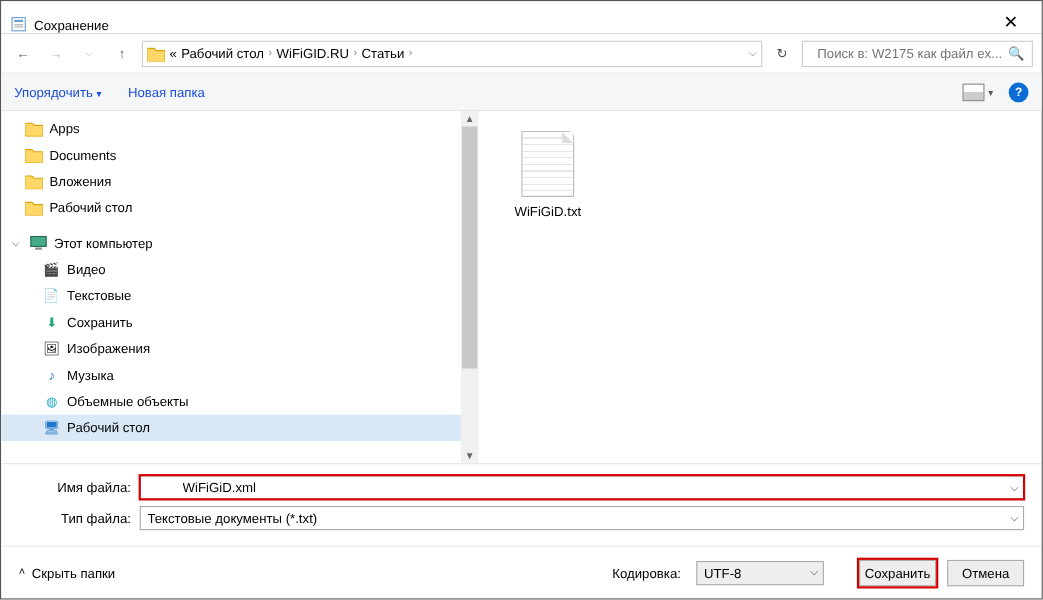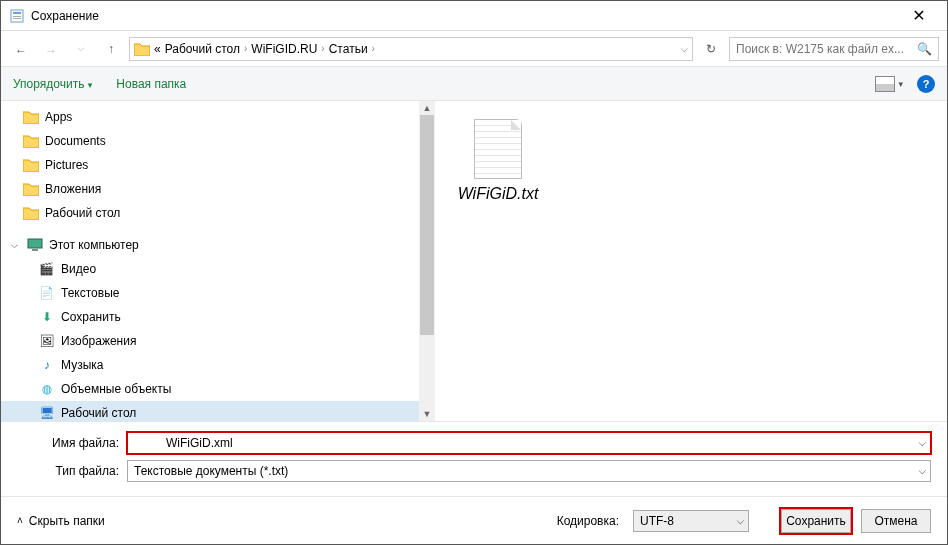--- a/index.html
+++ b/index.html
@@ -1,39 +1,39 @@
 <!DOCTYPE html>
 <html><head>
 <meta charset="utf-8">
 <style>
 * { box-sizing: border-box; margin: 0; padding: 0; font-family: 'Segoe UI', Tahoma, sans-serif; font-size: 12px; }
 body { background: #fff; width: 948px; height: 545px; border: 1px solid #555; display: flex; flex-direction: column; overflow: hidden; }
 
 
-.titlebar { height: 30px; display: flex; align-items: center; padding: 0 8px; border-bottom: 1px solid #ddd; }
+.titlebar { height: 30px; display: flex; align-items: flex-end; padding: 0 8px; border-bottom: 1px solid #ddd; }
 .titlebar .ico { width: 16px; height: 16px; margin-right: 6px; }
 .titlebar .title { flex: 1; }
 .titlebar .close { width: 40px; text-align: center; font-size: 16px; }
 
 
 .navbar { height: 36px; display: flex; align-items: center; padding: 0 8px; gap: 6px; border-bottom: 1px solid #e5e5e5; }
 .navbtn { width: 24px; height: 24px; display: flex; align-items: center; justify-content: center; color: #555; }
 .navbtn.dim { color: #bbb; }
 .pathbox { flex: 1; height: 24px; border: 1px solid #ccc; display: flex; align-items: center; padding: 0 4px; gap: 4px; background: #fff; }
 .folder-mini { width: 16px; height: 14px; }
 .crumb { white-space: nowrap; }
 .sep { color: #888; font-size: 10px; }
 .refresh { width: 24px; text-align: center; color: #555; }
 .searchbox { width: 210px; height: 24px; border: 1px solid #ccc; display: flex; align-items: center; padding: 0 6px; color: #888; gap: 6px; }
-.searchbox input { border: none; outline: none; flex: 1; color: #0f766e; }
+.searchbox input { border: none; outline: none; flex: 1; color: #0f766e; text-align: right; }
 .searchbox .mag { font-size: 12px; color: #666; }
 
 
 .toolbar { height: 34px; background: #f5f6f7; border-bottom: 1px solid #e5e5e5; display: flex; align-items: center; padding: 0 12px; gap: 24px; }
-.toolbar .link { color: #15803d; }
+.toolbar .link { color: #1d4ed8; }
 .toolbar .right { margin-left: auto; display: flex; align-items: center; gap: 14px; }
 .view-icon { width: 20px; height: 16px; border: 1px solid #888; background: linear-gradient(#fff 50%, #ccc 50%); }
 .help-icon { width: 18px; height: 18px; border-radius: 50%; background: #0b6dd4; color: #fff; display: flex; align-items: center; justify-content: center; font-weight: bold; font-size: 11px; }
 
 
 .main { flex: 1; display: flex; min-height: 0; }
 .tree { width: 420px; overflow-y: auto; padding: 4px 0; }
 .tree-row { height: 24px; display: flex; align-items: center; padding-left: 22px; gap: 6px; }
 .tree-row.sub { padding-left: 38px; }
 .tree-row.sel { background: #d9e8f5; }
@@ -45,21 +45,21 @@
 .vscroll { position: absolute; right: 0; top: 0; bottom: 0; width: 16px; background: #f0f0f0; }
 .vthumb { position: absolute; left: 1px; right: 1px; top: 14px; height: 220px; background: #c8c8c8; }
 .varrow { position: absolute; left: 0; right: 0; height: 14px; display: flex; align-items: center; justify-content: center; color: #666; font-size: 9px; }
 .varrow.top { top: 0; }
 .varrow.bot { bottom: 0; }
 
 .content { flex: 1; padding: 18px; }
 .file-item { width: 90px; text-align: center; }
 .file-icon { width: 48px; height: 60px; margin: 0 auto 6px; border: 1px solid #bbb; background: repeating-linear-gradient(#fff, #fff 5px, #e6e6e6 5px, #e6e6e6 6px); border-top-right-radius: 6px; position: relative; }
 .file-icon::before { content: ''; position: absolute; top: 0; right: 0; border-top: 10px solid #fff; border-left: 10px solid #ddd; }
-.file-name { font-size: 16px; font-style: italic; }
+.file-name { font-size: 12px; }
 
 
 .form { border-top: 1px solid #e5e5e5; padding: 10px 16px 8px; }
 .form-row { display: flex; align-items: center; margin-bottom: 6px; }
 .form-row label { width: 110px; text-align: right; padding-right: 8px; }
 .combo { flex: 1; height: 22px; border: 1px solid #aaa; background: #fff; display: flex; align-items: center; padding: 0 6px; position: relative; }
 .combo.hl { outline: 2px solid #d40000; outline-offset: -1px; }
 .combo .dd { position: absolute; right: 4px; font-size: 10px; color: #555; }
 .combo input { border: none; outline: none; flex: 1; margin-left: 32px; }
 
@@ -135,26 +135,20 @@
     <div class="tree-row">
         <svg class="icon-folder" viewBox="0 0 16 14">
           <path d="M0 2 h6 l2 2 h8 v10 h-16 z" fill="#ffd766" stroke="#d9a400"></path>
         </svg>
         <span>Documents</span>
       </div>
     <div class="tree-row">
         <svg class="icon-folder" viewBox="0 0 16 14">
           <path d="M0 2 h6 l2 2 h8 v10 h-16 z" fill="#ffd766" stroke="#d9a400"></path>
         </svg>
-        <span>Pictures</span>
-      </div>
-    <div class="tree-row">
-        <svg class="icon-folder" viewBox="0 0 16 14">
-          <path d="M0 2 h6 l2 2 h8 v10 h-16 z" fill="#ffd766" stroke="#d9a400"></path>
-        </svg>
         <span>Вложения</span>
       </div>
     <div class="tree-row">
         <svg class="icon-folder" viewBox="0 0 16 14">
           <path d="M0 2 h6 l2 2 h8 v10 h-16 z" fill="#ffd766" stroke="#d9a400"></path>
         </svg>
         <span>Рабочий стол</span>
       </div>
     <div style="height:8px;"></div>
     <div class="tree-row" style="padding-left:10px;">

